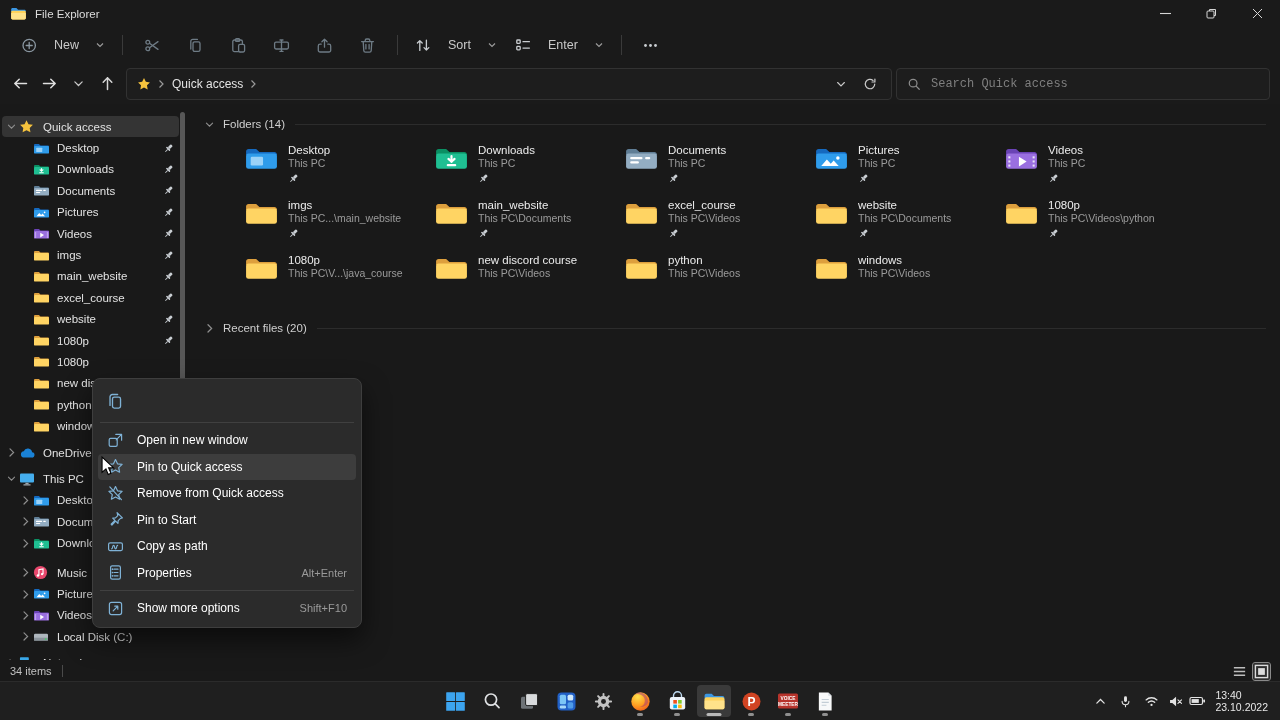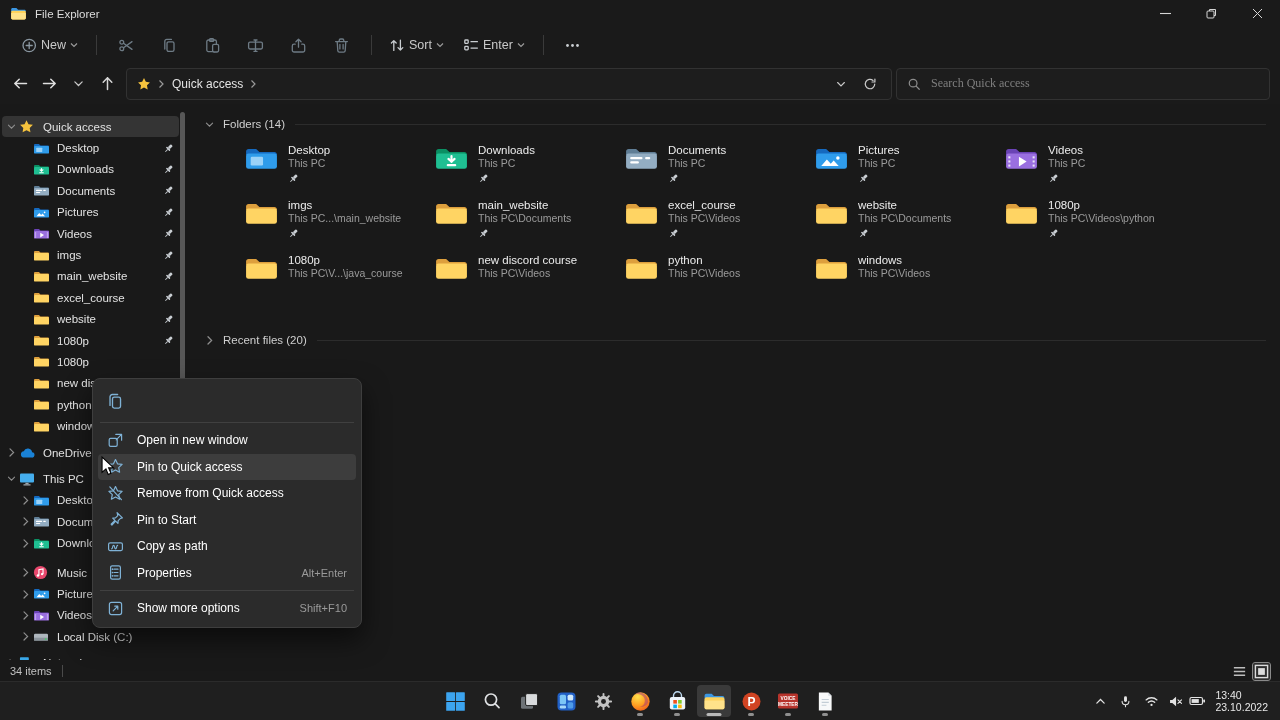--- a/index.html
+++ b/index.html
@@ -8,35 +8,35 @@
 svg{display:block}
 
 
 .titlebar{display:flex;align-items:center;height:27px;padding-left:10px;gap:8px}
 .tb-title{font-size:11.5px;color:#dcdcdc}
 .win-controls{margin-left:auto;display:flex;height:100%}
 .win-btn{width:46px;display:flex;align-items:center;justify-content:center}
 
 
 .commandbar{display:flex;align-items:center;height:36px;padding:0 12px}
-.cmd-btn{display:flex;align-items:center;gap:3px;padding:6px 9px;border-radius:4px}
+.cmd-btn{display:flex;align-items:center;gap:16px;padding:6px 9px;border-radius:4px}
 .cmd-ic{display:flex;padding:6px 13px;border-radius:4px}
 .cmd-sep{width:1px;height:20px;background:#3a3a3a;margin:0 8px}
 .cmd-label{font-size:12.5px;color:#c9c9c9}
 
 
 .addressrow{display:flex;align-items:center;height:41px;padding:0 6px}
 .nav-btn{width:29px;height:29px;display:flex;align-items:center;justify-content:center;border-radius:4px}
 .breadcrumb{flex:1;display:flex;align-items:center;height:30px;margin:0 4px;background:#1d1d1d;
   border:1px solid #323232;border-radius:4px;padding:0 10px;gap:7px}
 .crumb-label{font-size:12px;color:#e3e3e3}
 .crumb-spacer{flex:1}
 .searchbox{width:352px;height:30px;display:flex;align-items:center;background:#1d1d1d;border:1px solid #323232;
   border-radius:4px;padding:0 10px;gap:8px;margin-right:4px}
-.searchbox input{flex:1;background:transparent;border:0;outline:0;color:#cfcfcf;font-size:12px;font-family:Liberation Serif, serif}
+.searchbox input{flex:1;background:transparent;border:0;outline:0;color:#cfcfcf;font-size:12px;font-family:Liberation Mono, monospace}
 .searchbox input::placeholder{color:#7f7f7f}
 
 
 .bodyarea{position:absolute;top:104px;left:0;right:0;bottom:60px;display:flex;background:#191919}
 .sidebar{width:186px;flex-shrink:0;position:relative;padding-top:12px}
 .side-row{display:flex;align-items:center;height:21.4px;margin:0 7px 0 2px;border-radius:4px}
 .side-row.sel{background:#343434}
 .side-row.root-gap{margin-top:5px}
 .chev{width:15px;display:flex;justify-content:center;flex-shrink:0}
 .side-icon{width:17px;display:flex;align-items:center;margin-right:7px;flex-shrink:0}
@@ -47,21 +47,21 @@
 .main{flex:1;padding-top:10px;overflow:hidden}
 .sec-head{display:flex;align-items:center;padding-left:16px;height:20px}
 .sec-label{font-size:11.5px;color:#cfcfcf;white-space:nowrap;margin-left:6px}
 .sec-line{flex:1;height:1px;background:#2c2c2c;margin:0 14px 0 10px}
 .tiles{display:grid;grid-template-columns:repeat(5,190px);margin:9px 0 0 58px}
 .tile{display:flex;gap:9px;height:55px}
 .tile-icon{width:35px;padding-top:2px;flex-shrink:0}
 .tile-name{font-size:11.5px;color:#ececec;line-height:14px;white-space:nowrap}
 .tile-path{font-size:10.5px;color:#9b9b9b;line-height:13px;white-space:nowrap}
 .tile-pin{margin-top:3px}
-.recent-head{margin-top:22px}
+.recent-head{margin-top:10px}
 
 
 .statusbar{position:absolute;left:0;right:0;bottom:38px;height:22px;display:flex;align-items:center;
   padding:0 10px;font-size:11px;color:#c0c0c0;background:#191919}
 .status-sep{width:1px;height:12px;background:#4a4a4a;margin-left:10px}
 .status-views{margin-left:auto;display:flex;gap:5px;align-items:center}
 .sv-btn{display:flex;padding:1px;border-radius:2px}
 .sv-btn.on{outline:1px solid #8a8a8a;background:#2e2e2e}
 
 

